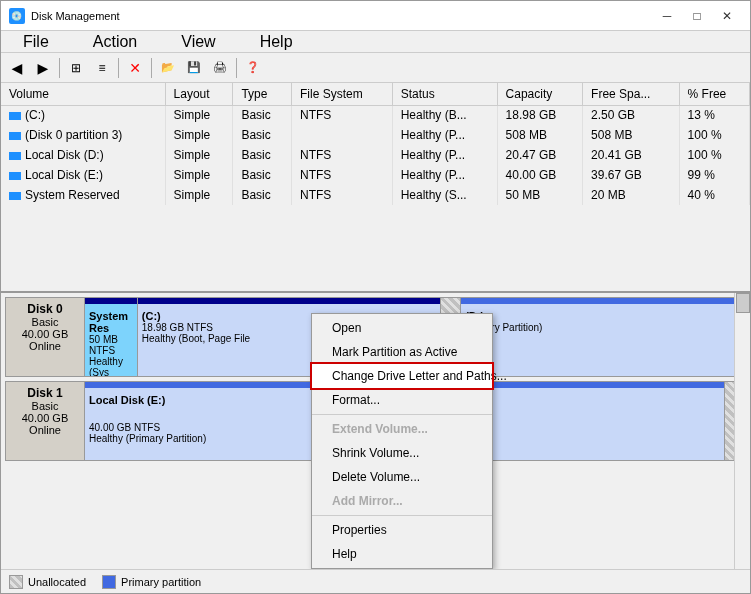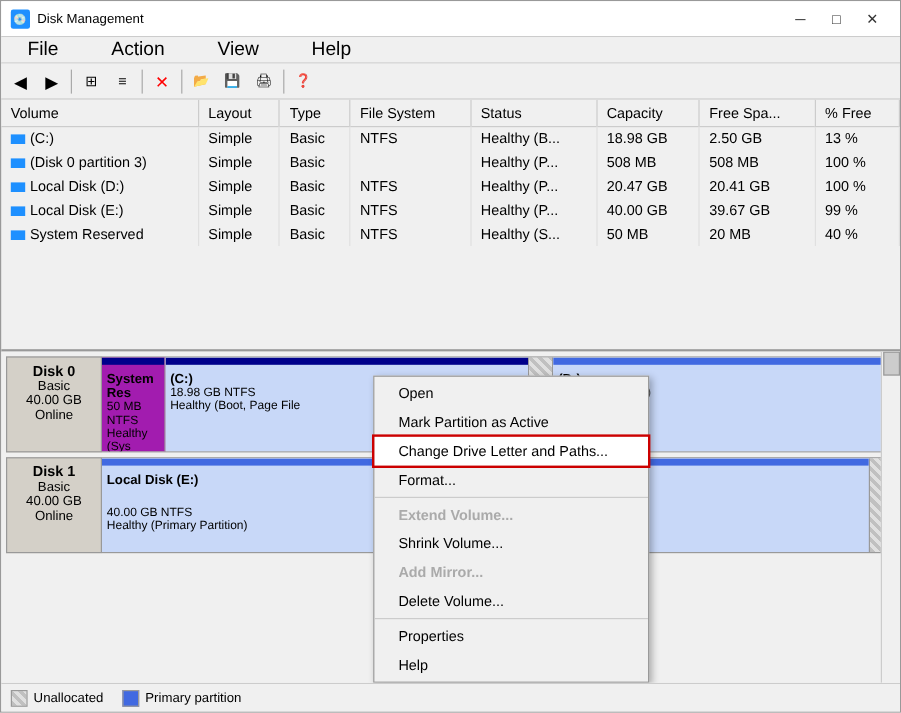--- a/index.html
+++ b/index.html
@@ -200,21 +200,21 @@
     .legend-box {
       width: 14px;
       height: 14px;
       border: 1px solid #999;
     }
     
     .context-menu {
       position: absolute;
       top: 20px;
       left: 310px;
-      width: 230px;
+      width: 182px;
       background: #f0f0f0;
       border: 1px solid #999;
       box-shadow: 2px 2px 6px rgba(0,0,0,0.3);
       z-index: 1000;
       padding: 2px 0;
     }
     .ctx-item {
       padding: 5px 20px;
       cursor: pointer;
       font-size: 12px;
@@ -345,21 +345,21 @@
     <div class="disk-view-area" style="position:relative;">
       <div id="disk-rows-container">
           <div class="disk-row">
             <div class="disk-label">
     <span class="disk-label-name">Disk 0</span>
     <span>Basic</span>
     <span>40.00 GB</span>
     <span>Online</span>
   </div>
             <div class="disk-partitions">
-              <div style="width: 8%; min-width: 8%; position: relative; padding: 4px; font-size: 11px; border-right: 1px solid rgb(153, 153, 153); cursor: pointer; overflow: hidden; background: #a21caf;">
+              <div style="width: 8%; min-width: 8%; position: relative; padding: 4px; font-size: 11px; border-right: 1px solid rgb(153, 153, 153); cursor: pointer; overflow: hidden; background: #7dd3fc;">
                 <div style="position: absolute; top: 0px; left: 0px; right: 0px; height: 6px; background: rgb(0, 0, 139);"></div>
                 <div style="font-weight: bold; margin-top: 8px; font-size: 11px;">System Res</div>
                 <div style="font-size: 10px;">50 MB NTFS</div>
                 <div style="font-size: 10px;">Healthy (Sys</div>
               </div>
               <div style="width: 46%; min-width: 46%; position: relative; padding: 4px; font-size: 11px; border-right: 1px solid rgb(153, 153, 153); cursor: pointer; overflow: hidden; background: rgb(200, 216, 248);">
                 <div style="position: absolute; top: 0px; left: 0px; right: 0px; height: 6px; background: rgb(0, 0, 139);"></div>
                 <div style="font-weight: bold; margin-top: 8px; font-size: 11px;">(C:)</div>
                 <div style="font-size: 10px;">18.98 GB NTFS</div>
                 <div style="font-size: 10px;">Healthy (Boot, Page File</div>
@@ -392,22 +392,22 @@
         </div>
 
       <div class="context-menu" id="context-menu">
       <div class="ctx-item">Open</div>
           <div class="ctx-item">Mark Partition as Active</div>
           <div class="ctx-item highlighted">Change Drive Letter and Paths...</div>
           <div class="ctx-item">Format...</div>
           <div class="ctx-separator"></div>
           <div class="ctx-item disabled">Extend Volume...</div>
           <div class="ctx-item">Shrink Volume...</div>
+          <div class="ctx-item">Delete Volume...</div>
           <div class="ctx-item disabled">Add Mirror...</div>
-          <div class="ctx-item">Delete Volume...</div>
           <div class="ctx-separator"></div>
           <div class="ctx-item">Properties</div>
           <div class="ctx-item">Help</div>
         </div>
 
       <div style="position:absolute;right:0;top:0;bottom:0;width:16px;background:#f0f0f0;border-left:1px solid #ccc;">
         <div style="width:14px;height:20px;background:#ccc;border:1px solid #999;margin:0 1px;"></div>
       </div>
     </div>
 

